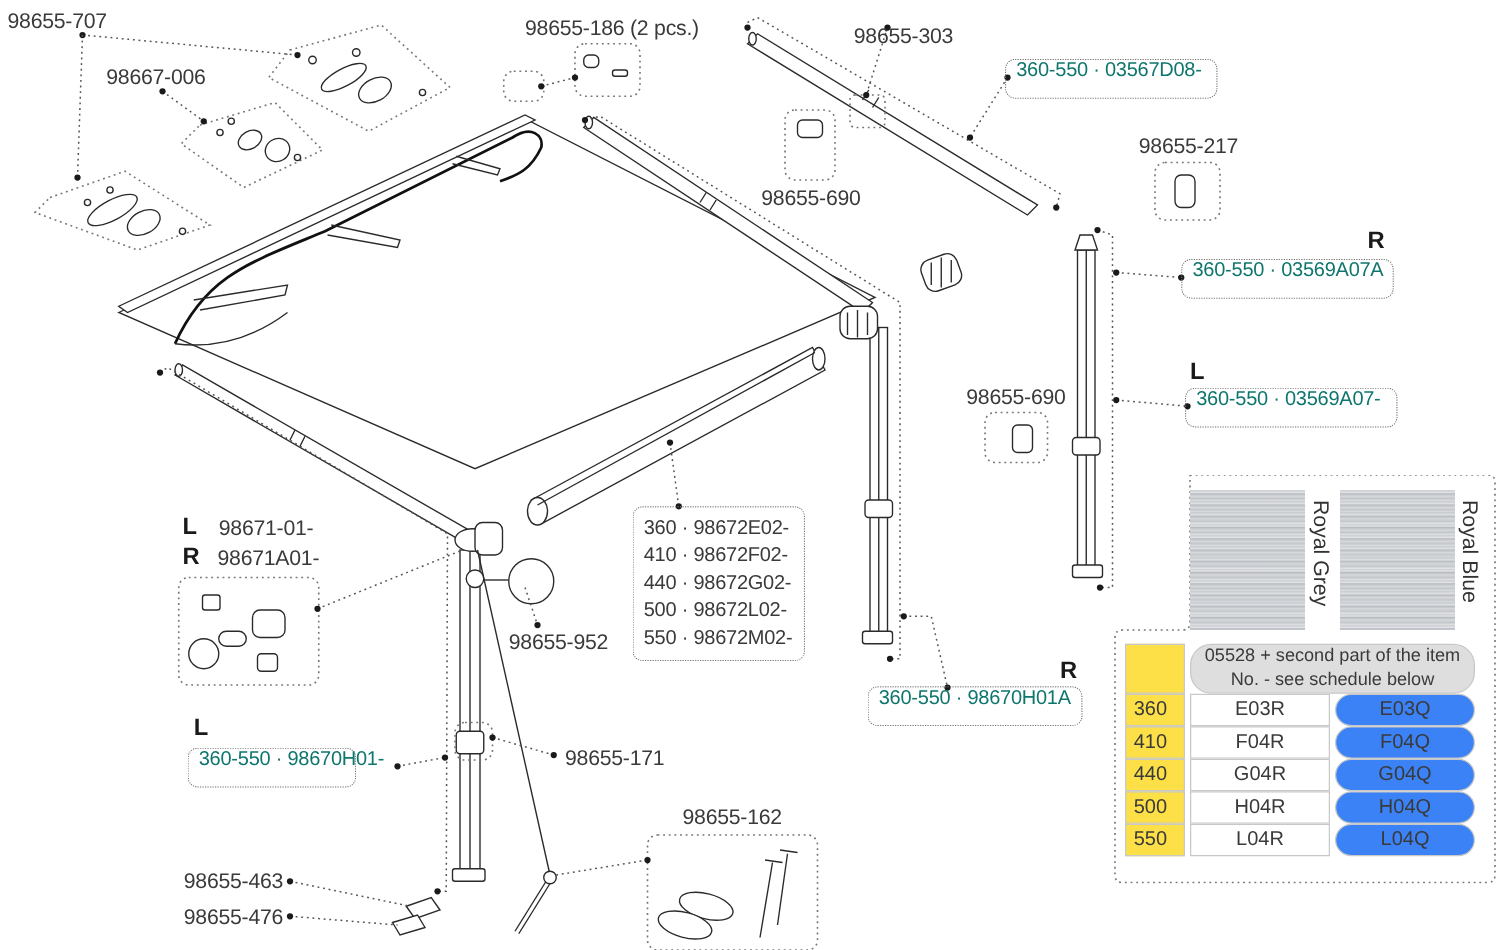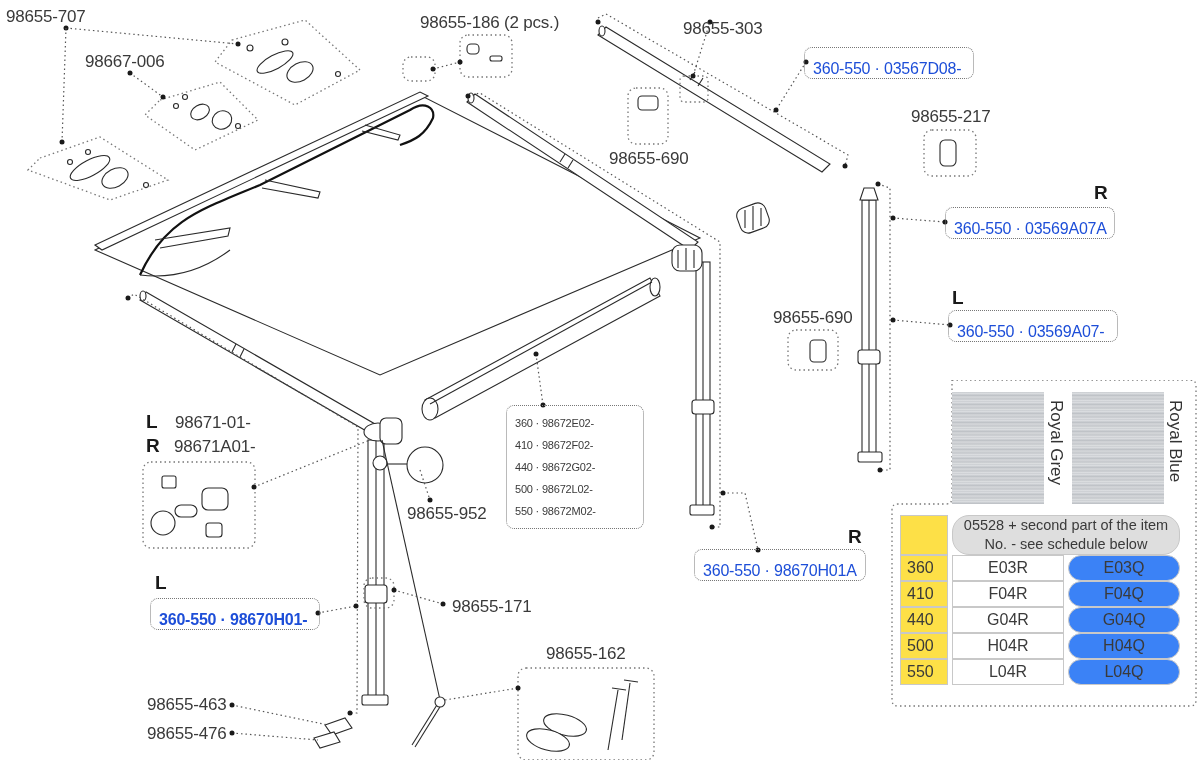--- a/index.html
+++ b/index.html
@@ -1,23 +1,23 @@
 <!DOCTYPE html>
 <html><head>
 <meta charset="utf-8">
 <style>
   html, body { margin:0; padding:0; background:#ffffff; }
   body { width:1200px; height:760px; position:relative; overflow:hidden;
          font-family:"Liberation Sans", sans-serif; color:#333; }
   #diagram { position:absolute; left:0; top:0; width:1200px; height:760px; }
   .lbl { position:absolute; font-size:17px; color:#3a3a3a; white-space:nowrap; line-height:1; letter-spacing:-0.2px; }
   .side { position:absolute; font-size:19px; font-weight:bold; color:#1a1a1a; line-height:1; }
-  .boxlbl { position:absolute; border:1.5px dotted #777; border-radius:8px; font-size:16px; color:#1d4ed8;
-            white-space:nowrap; display:flex; align-items:flex-end; padding:0 8px; box-sizing:border-box; letter-spacing:-0.2px; }
-  .multi { position:absolute; border:1.5px dotted #777; border-radius:8px; font-size:11px; color:#3a3a3a;
+  .boxlbl { position:absolute; border:1.5px dotted #777; border-radius:8px; font-size:16px; color:#0f766e;
+            white-space:nowrap; display:flex; align-items:flex-start; padding:0 8px; box-sizing:border-box; letter-spacing:-0.2px; }
+  .multi { position:absolute; border:1.5px dotted #777; border-radius:8px; font-size:16px; color:#3a3a3a;
            padding:6px 8px; box-sizing:border-box; line-height:22px; letter-spacing:-0.2px; }
   .multi div { white-space:nowrap; }
   
   #fabric-panel { position:absolute; left:890px; top:380px; width:308px; height:327px; }
   .swatch { position:absolute; top:12px; width:92px; height:112px;
     background: repeating-linear-gradient(180deg, #c9ccd0 0px, #dfe1e4 2px, #b8bcc1 3px, #d6d8db 5px, #c4c7cb 7px, #e2e4e6 9px); }
   .swatch-lbl { position:absolute; top:20px; font-size:17px; color:#333; writing-mode:vertical-rl; white-space:nowrap; }
   table.sched { position:absolute; left:10px; top:135px; border-collapse:separate; border-spacing:0; font-size:16px; color:#3a3a3a; }
   table.sched td { border:1px solid #c8c8c8; height:24px; text-align:center; padding:0; }
   td.hd { background:#dedede; }
@@ -272,21 +272,21 @@
   <div>500 · 98672L02-</div>
   <div>550 · 98672M02-</div>
 </div>
 
 <span class="side" style="left:848px;top:527px;">R</span>
 <div class="boxlbl" style="left:694px;top:549px;width:172px;height:32px;">
     <span>360-550 · 98670H01A</span>
   </div>
 
 <span class="side" style="left:155px;top:573px;">L</span>
-<div class="boxlbl" style="left:150px;top:598px;width:170px;height:32px;font-weight:bold;">
+<div class="boxlbl" style="left:150px;top:598px;width:135px;height:32px;">
     <span>360-550 · 98670H01-</span>
   </div>
 
 <span class="lbl" style="left:452px;top:598px;">98655-171</span>
 <span class="lbl" style="left:546px;top:645px;">98655-162</span>
 <span class="lbl" style="left:147px;top:696px;">98655-463</span>
 <span class="lbl" style="left:147px;top:725px;">98655-476</span>
 
 <div id="fabric-panel">
   <svg style="position:absolute;left:0;top:0;" width="308" height="327">

